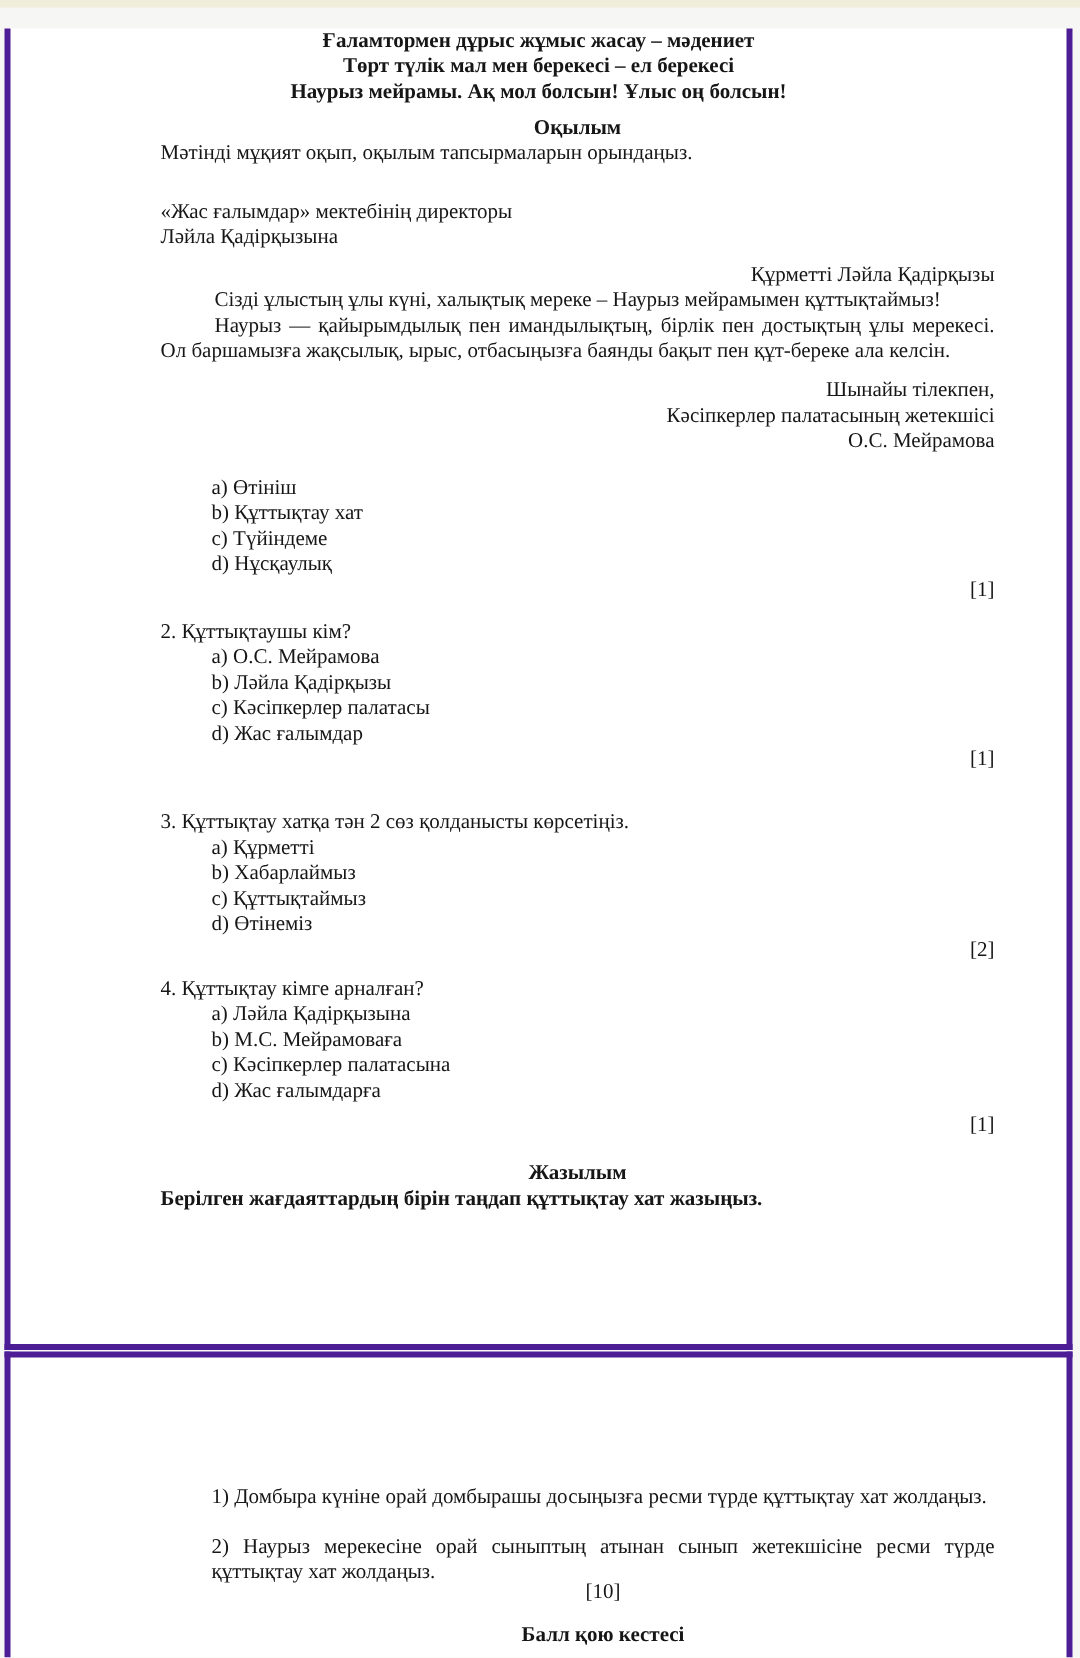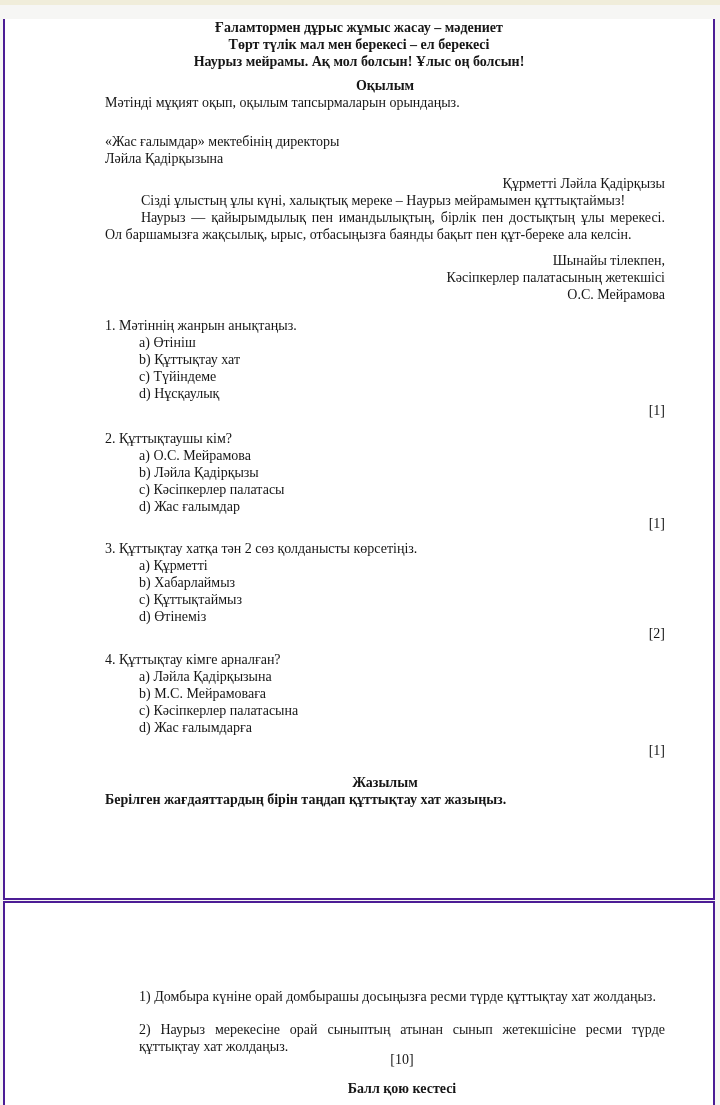--- a/index.html
+++ b/index.html
@@ -11,42 +11,42 @@
     font-size:14px;
     line-height:17px;
     color:#161616;
   }
   .top-strip {
     position:absolute; top:0; left:0; width:720px; height:5px;
     background:#f0edda; z-index:10;
   }
   .page {
     position:absolute; left:3px; width:712px; background:#ffffff;
-    border:2px solid #4c1d95;
+    border:4px solid #4c1d95;
   }
   #page1 { top:19px; height:881px; border-top:none; }
   #page2 { top:901px; height:204px; border-bottom:none; }
 
   .p1-inner { padding:0 48px 0 100px; }
   .p2-inner { padding:85px 48px 0 134px; }
 
   .titles { margin:0 -48px 0 -100px; text-align:center; font-weight:bold; }
   .bold { font-weight:bold; }
 
   .h-section { font-weight:bold; text-align:center; }
   #okylym-heading { margin-top:7px; }
   .recipient-block { margin-top:22px; text-align:left; }
   .salutation { margin-top:8px; text-align:right; }
   .indent { text-indent:36px; }
   .justify-full { text-indent:36px; text-align:justify; text-align-last:justify; }
   .signoff-block { margin-top:9px; text-align:right; }
 
   #q1 { margin-top:14px; }
   #q2 { margin-top:11px; }
-  #q3 { margin-top:8px; }
+  #q3 { margin-top:25px; }
   #q4 { margin-top:9px; }
   .option { padding-left:34px; }
   .marks { text-align:right; }
   #q4 .marks { margin-top:6px; }
 
   #zhazylym-heading { margin-top:15px; }
 
   .task2 { margin-top:16px; }
   .task-justify { text-align:justify; text-align-last:justify; }
   .p2-marks { text-align:center; margin-top:-4px; }
@@ -79,21 +79,20 @@
     <div class="justify-full">Наурыз — қайырымдылық пен имандылықтың, бірлік пен достықтың ұлы мерекесі.</div>
     <div>Ол баршамызға жақсылық, ырыс, отбасыңызға баянды бақыт пен құт-береке ала келсін.</div>
 
     <div class="signoff-block">
       <div>Шынайы тілекпен,</div>
       <div>Кәсіпкерлер палатасының жетекшісі</div>
       <div>О.С. Мейрамова</div>
     </div>
 
     <div class="question" id="q1">
-      <div>1. Мәтіннің жанрын анықтаңыз.</div>
       <div class="option">a) Өтініш</div>
       <div class="option">b) Құттықтау хат</div>
       <div class="option">c) Түйіндеме</div>
       <div class="option">d) Нұсқаулық</div>
       <div class="marks">[1]</div>
     </div>
 
     <div class="question" id="q2">
       <div>2. Құттықтаушы кім?</div>
       <div class="option">a) О.С. Мейрамова</div>

